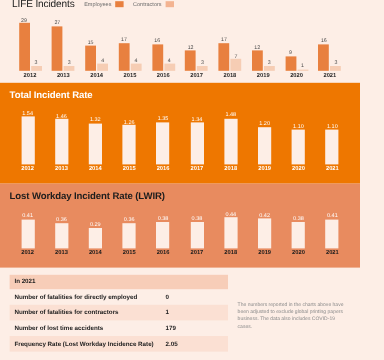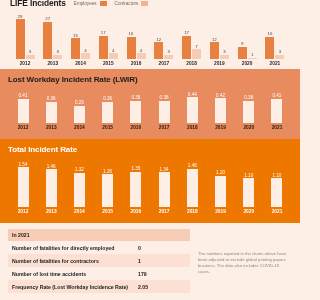--- a/index.html
+++ b/index.html
@@ -11,21 +11,21 @@
   }
   .page { position: relative; width: 300px; height: 300px; background: #fdeee6; }
 
   
   .sec-life { position: relative; height: 70px; padding: 0 8px; }
   .life-head {
     display: flex; align-items: center; gap: 8px;
     height: 9px; margin-top: -1px; padding-left: 2px;
   }
   .life-title {
-    font-size: 8.4px; font-weight: bold; color: #1a1a1a;
+    font-size: 8.4px; font-weight: normal; color: #1a1a1a;
     letter-spacing: -0.1px; white-space: nowrap; line-height: 9px;
   }
   .legend { display: flex; align-items: center; gap: 3px; }
   .legend-label { font-size: 4.6px; color: #6b6b6b; line-height: 6px; }
   .legend-swatch { width: 7px; height: 5.5px; display: inline-block; }
   .sw-emp { background: #e8803f; }
   .sw-con { background: #f3b391; }
 
   .life-plot {
     position: relative; height: 48px; margin-top: 3px;
@@ -230,20 +230,78 @@
         <span>2015</span>
         <span>2016</span>
         <span>2017</span>
         <span>2018</span>
         <span>2019</span>
         <span>2020</span>
         <span>2021</span>
       </div>
   </div>
 
+  <div class="band band-tir">
+    <div class="band-title">Total Incident Rate</div>
+    <div class="band-plot" id="tir-plot">
+        <div class="band-col">
+          <div class="band-val">1.54</div>
+          <div class="band-bar" style="height: 40px;"></div>
+        </div>
+        <div class="band-col">
+          <div class="band-val">1.46</div>
+          <div class="band-bar" style="height: 37.9221px;"></div>
+        </div>
+        <div class="band-col">
+          <div class="band-val">1.32</div>
+          <div class="band-bar" style="height: 34.2857px;"></div>
+        </div>
+        <div class="band-col">
+          <div class="band-val">1.26</div>
+          <div class="band-bar" style="height: 32.7273px;"></div>
+        </div>
+        <div class="band-col">
+          <div class="band-val">1.35</div>
+          <div class="band-bar" style="height: 35.0649px;"></div>
+        </div>
+        <div class="band-col">
+          <div class="band-val">1.34</div>
+          <div class="band-bar" style="height: 34.8052px;"></div>
+        </div>
+        <div class="band-col">
+          <div class="band-val">1.48</div>
+          <div class="band-bar" style="height: 38.4416px;"></div>
+        </div>
+        <div class="band-col">
+          <div class="band-val">1.20</div>
+          <div class="band-bar" style="height: 31.1688px;"></div>
+        </div>
+        <div class="band-col">
+          <div class="band-val">1.10</div>
+          <div class="band-bar" style="height: 28.5714px;"></div>
+        </div>
+        <div class="band-col">
+          <div class="band-val">1.10</div>
+          <div class="band-bar" style="height: 28.5714px;"></div>
+        </div>
+      </div>
+    <div class="band-years" id="tir-years">
+        <span>2012</span>
+        <span>2013</span>
+        <span>2014</span>
+        <span>2015</span>
+        <span>2016</span>
+        <span>2017</span>
+        <span>2018</span>
+        <span>2019</span>
+        <span>2020</span>
+        <span>2021</span>
+      </div>
+  </div>
+
   <div class="band band-lwir">
     <div class="band-title">Lost Workday Incident Rate (LWIR)</div>
     <div class="band-plot" id="lwir-plot">
         <div class="band-col">
           <div class="band-val">0.41</div>
           <div class="band-bar" style="height: 24.2273px;"></div>
         </div>
         <div class="band-col">
           <div class="band-val">0.36</div>
           <div class="band-bar" style="height: 21.2727px;"></div>
@@ -288,78 +346,20 @@
         <span>2015</span>
         <span>2016</span>
         <span>2017</span>
         <span>2018</span>
         <span>2019</span>
         <span>2020</span>
         <span>2021</span>
       </div>
   </div>
 
-  <div class="band band-tir">
-    <div class="band-title">Total Incident Rate</div>
-    <div class="band-plot" id="tir-plot">
-        <div class="band-col">
-          <div class="band-val">1.54</div>
-          <div class="band-bar" style="height: 40px;"></div>
-        </div>
-        <div class="band-col">
-          <div class="band-val">1.46</div>
-          <div class="band-bar" style="height: 37.9221px;"></div>
-        </div>
-        <div class="band-col">
-          <div class="band-val">1.32</div>
-          <div class="band-bar" style="height: 34.2857px;"></div>
-        </div>
-        <div class="band-col">
-          <div class="band-val">1.26</div>
-          <div class="band-bar" style="height: 32.7273px;"></div>
-        </div>
-        <div class="band-col">
-          <div class="band-val">1.35</div>
-          <div class="band-bar" style="height: 35.0649px;"></div>
-        </div>
-        <div class="band-col">
-          <div class="band-val">1.34</div>
-          <div class="band-bar" style="height: 34.8052px;"></div>
-        </div>
-        <div class="band-col">
-          <div class="band-val">1.48</div>
-          <div class="band-bar" style="height: 38.4416px;"></div>
-        </div>
-        <div class="band-col">
-          <div class="band-val">1.20</div>
-          <div class="band-bar" style="height: 31.1688px;"></div>
-        </div>
-        <div class="band-col">
-          <div class="band-val">1.10</div>
-          <div class="band-bar" style="height: 28.5714px;"></div>
-        </div>
-        <div class="band-col">
-          <div class="band-val">1.10</div>
-          <div class="band-bar" style="height: 28.5714px;"></div>
-        </div>
-      </div>
-    <div class="band-years" id="tir-years">
-        <span>2012</span>
-        <span>2013</span>
-        <span>2014</span>
-        <span>2015</span>
-        <span>2016</span>
-        <span>2017</span>
-        <span>2018</span>
-        <span>2019</span>
-        <span>2020</span>
-        <span>2021</span>
-      </div>
-  </div>
-
   <div class="bottom">
     <div class="stats">
       <div class="stat-head">In 2021</div>
       <div id="stat-rows">
           <div class="stat-row">
             <div class="stat-label">Number of fatalities for directly employed</div>
             <div class="stat-value">0</div>
           </div>
           <div class="stat-row alt">
             <div class="stat-label">Number of fatalities for contractors</div>

